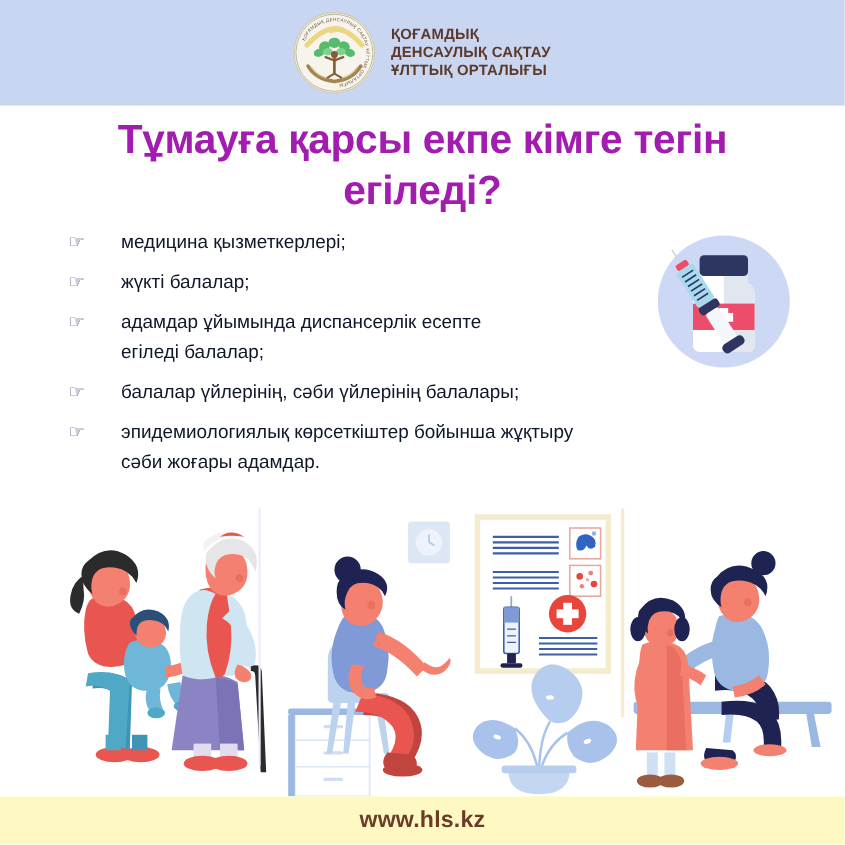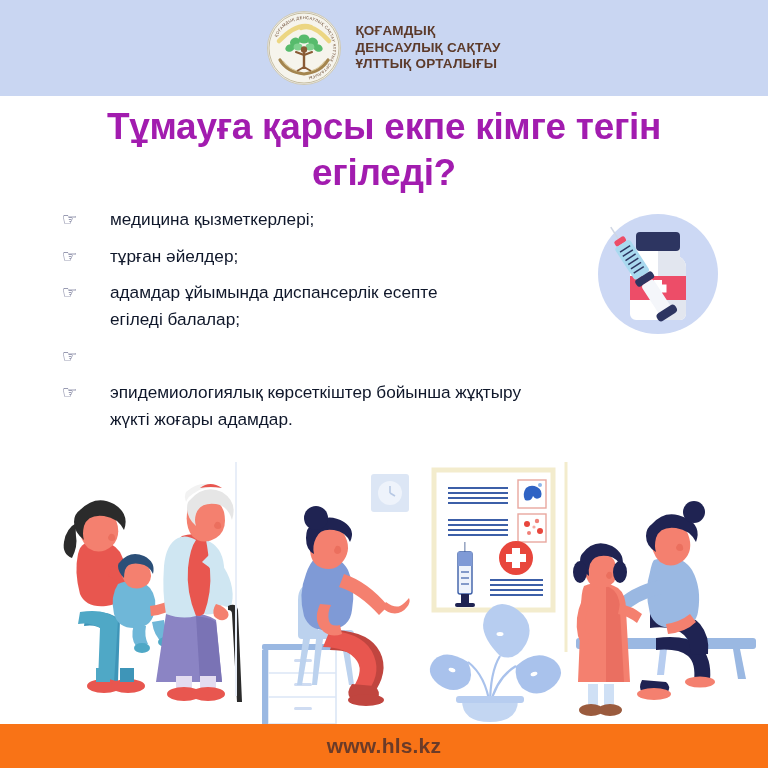--- a/index.html
+++ b/index.html
@@ -92,21 +92,21 @@
     width: 768px; height: 262px;
     background: #ffffff;
     overflow: hidden;
   }
   .scene svg { display: block; }
 
   
   .footer-band {
     position: absolute; left: 0; top: 724px;
     width: 768px; height: 44px;
-    background: #f97316;
+    background: #fef9c3;
     display: flex; align-items: center; justify-content: center;
   }
   .footer-url {
     color: #6b3b28;
     font-weight: bold;
     font-size: 21px;
     letter-spacing: 0.2px;
   }
 </style>
 </head>
@@ -158,37 +158,38 @@
 
   <h1 class="title">Тұмауға қарсы екпе кімге тегін егіледі?</h1>
 
   <ul class="bullet-list">
     <li class="bullet-row">
       <span class="bullet-glyph">☞</span>
       <span class="bullet-text">медицина қызметкерлері;</span>
     </li>
     <li class="bullet-row">
       <span class="bullet-glyph">☞</span>
-      <span class="bullet-text">тұрған әйелдер;</span>
+      <span class="bullet-text">жүкті балалар;</span>
     </li>
     <li class="bullet-row">
       <span class="bullet-glyph">☞</span>
       <span class="bullet-text">
         <span>адамдар ұйымында диспансерлік есепте</span>
         <span class="wrap2">егіледі балалар;</span>
       </span>
     </li>
     <li class="bullet-row">
       <span class="bullet-glyph">☞</span>
+      <span class="bullet-text">балалар үйлерінің, сәби үйлерінің балалары;</span>
     </li>
     <li class="bullet-row">
       <span class="bullet-glyph">☞</span>
       <span class="bullet-text">
         <span>эпидемиологиялық көрсеткіштер бойынша жұқтыру</span>
-        <span class="wrap2">жүкті жоғары адамдар.</span>
+        <span class="wrap2">сәби жоғары адамдар.</span>
       </span>
     </li>
   </ul>
 
   <div class="vaccine-badge">
     <svg viewBox="0 0 132 132" width="132" height="132">
       <circle cx="66" cy="66" r="60" fill="#ccd8f4"></circle>
 
       <g>
         <path d="M44,40 h44 v9 a12,12 0 0 1 6,10 v47 a6,6 0 0 1 -6,6 h-44 a6,6 0 0 1 -6,-6 v-47 a12,12 0 0 1 6,-10 z" fill="#ffffff"></path>

